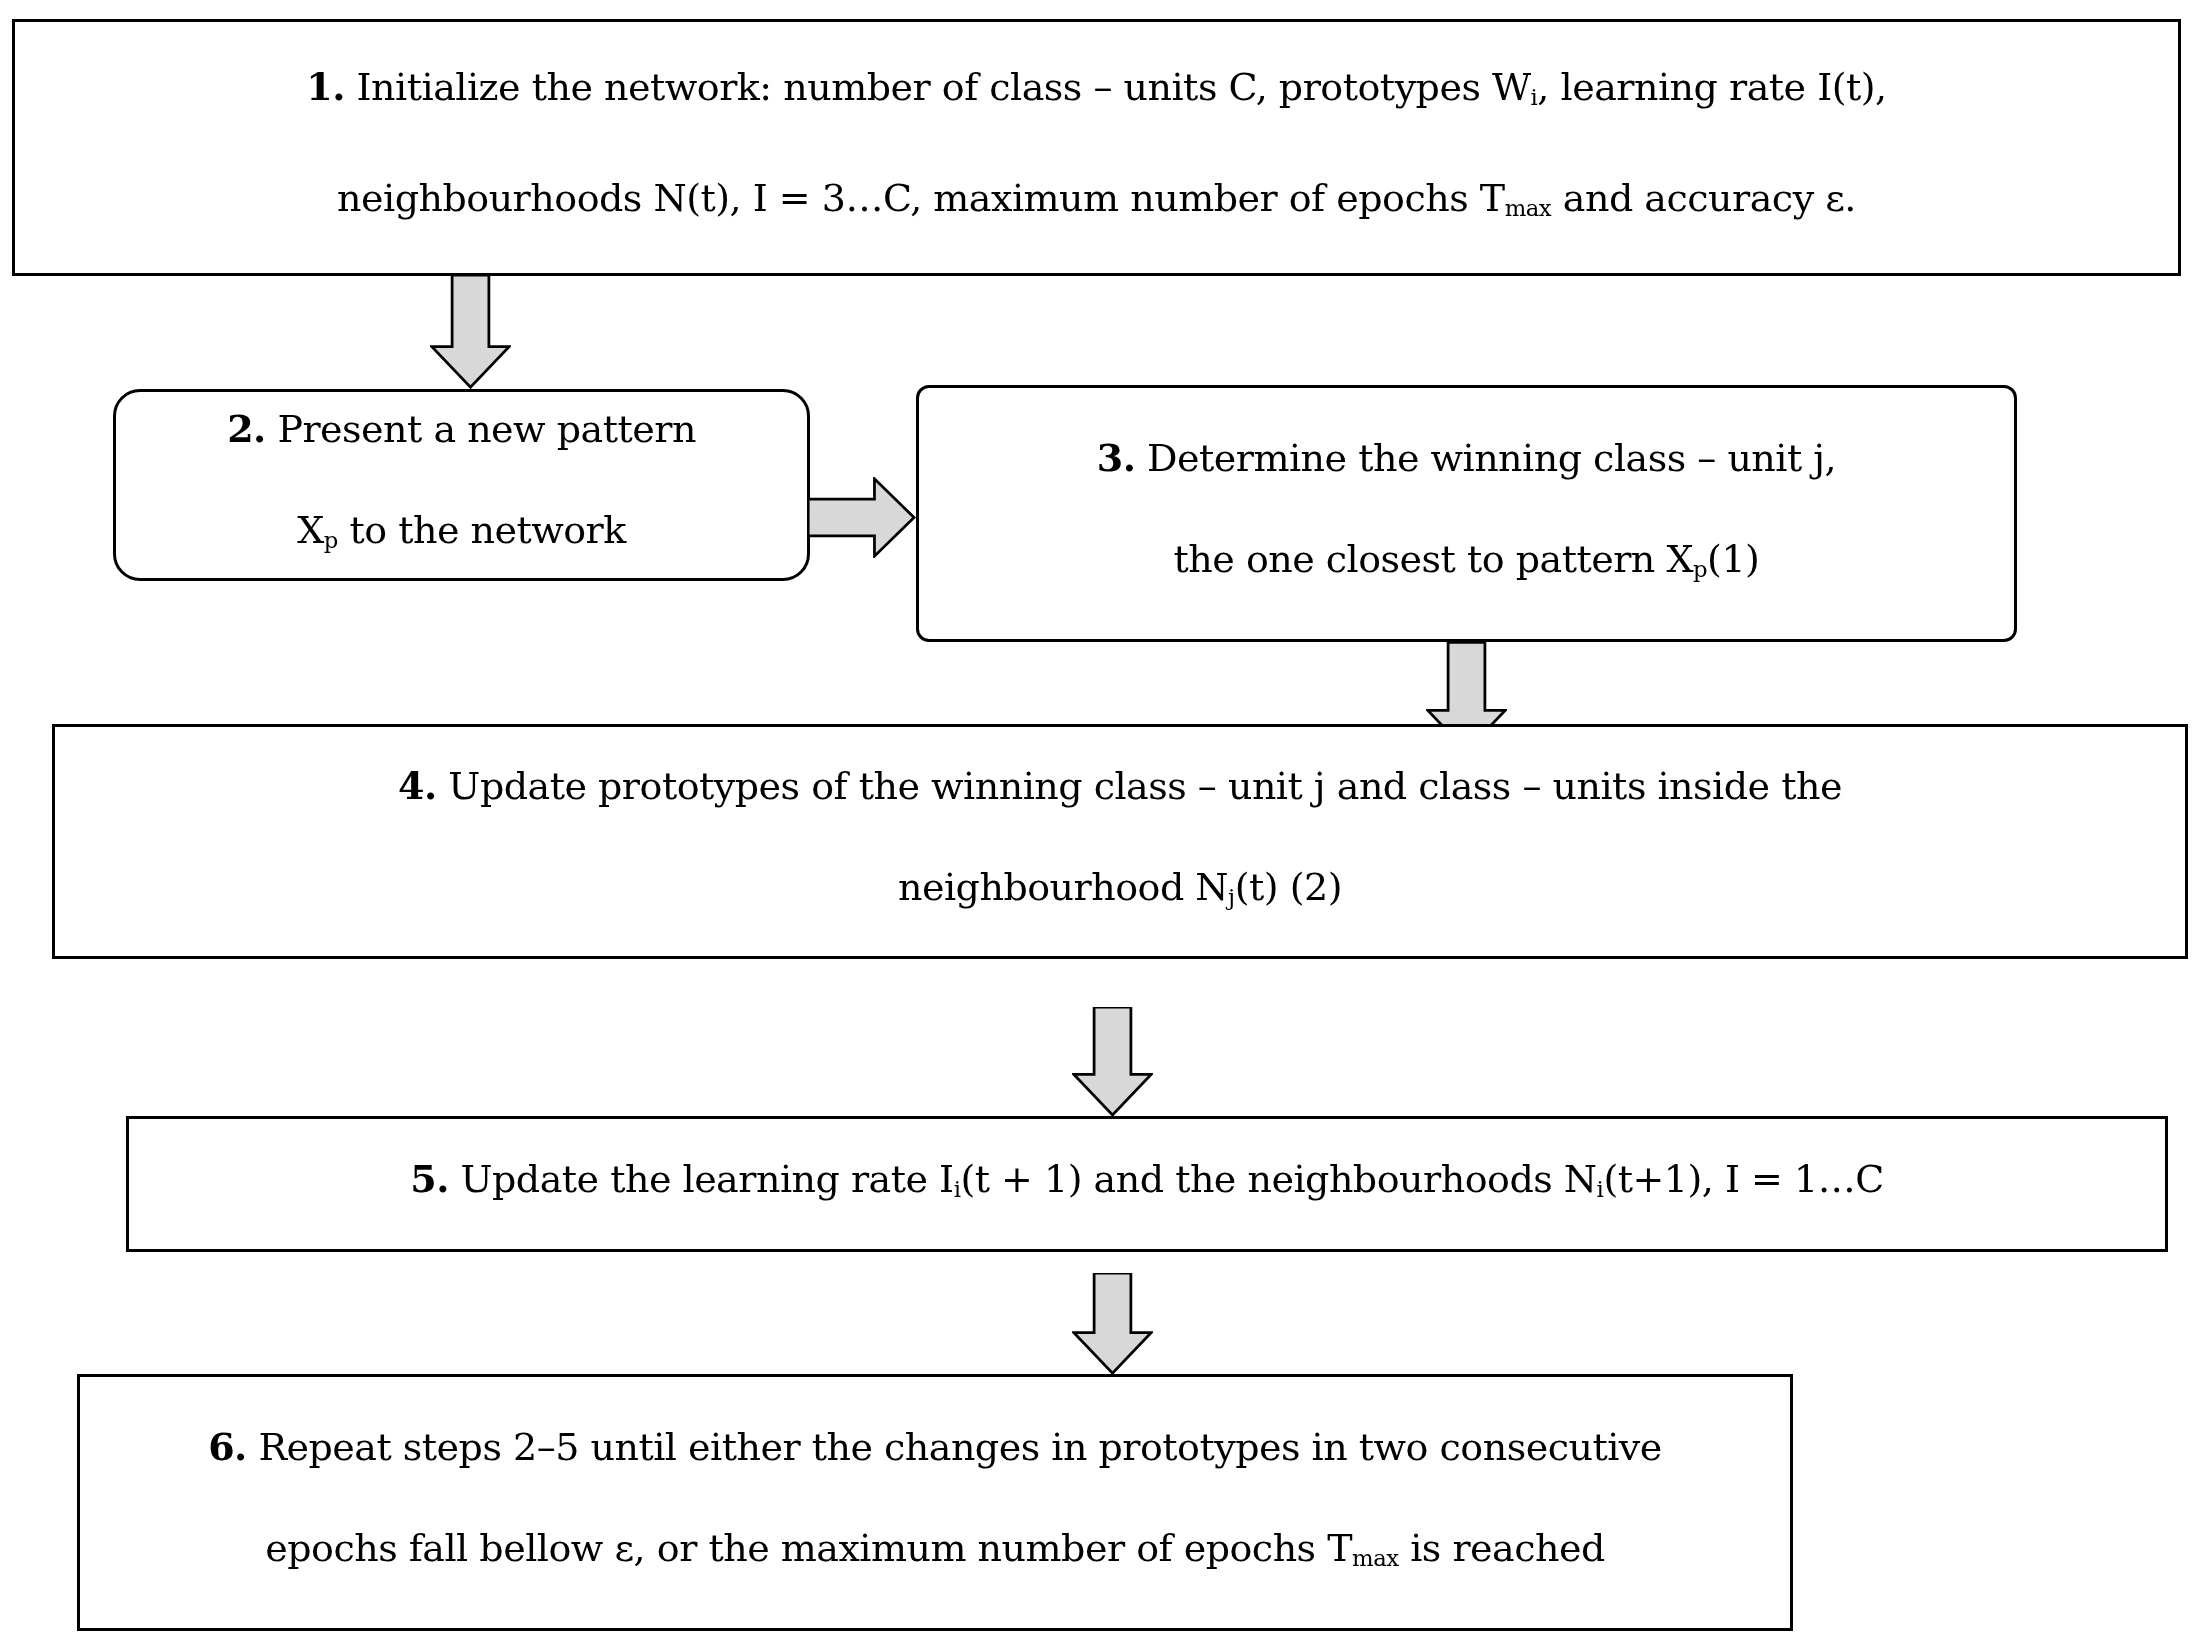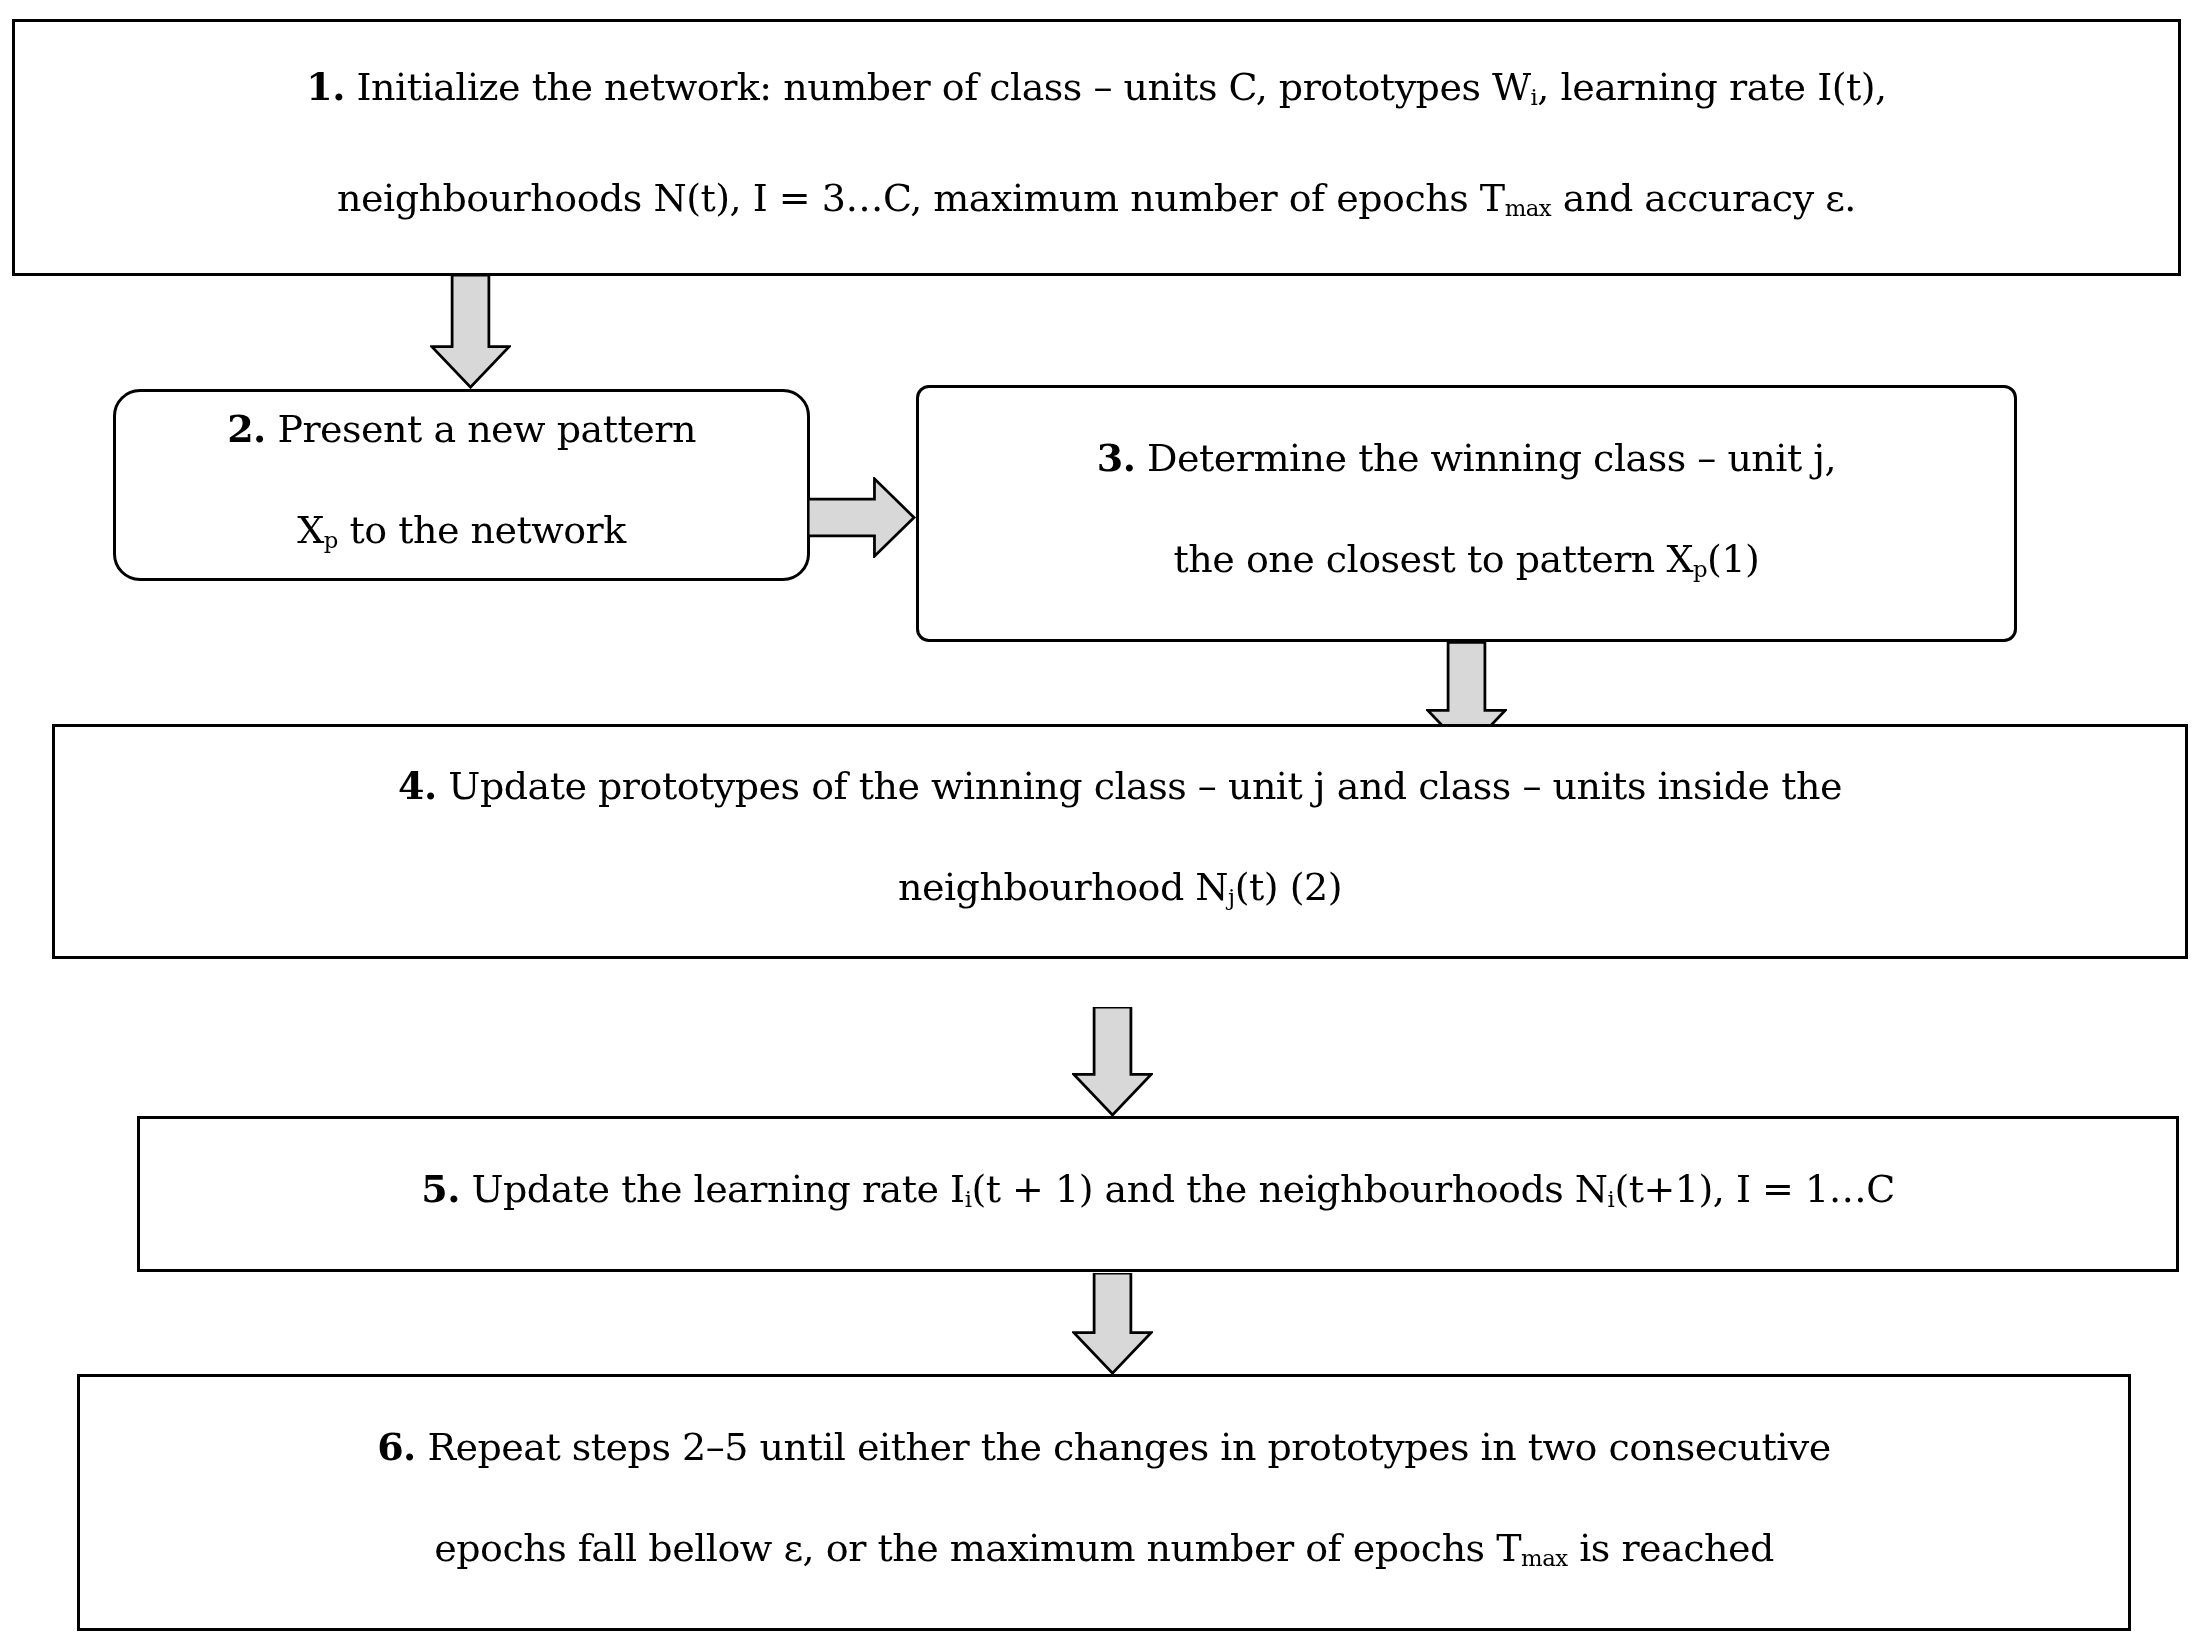--- a/index.html
+++ b/index.html
@@ -28,22 +28,22 @@
     gap: 46px;
     font-size: 38px;
     letter-spacing: -0.5px;
     line-height: 55px;
     text-align: center;
   }
   #box1 { left: 12px;  top: 19.4px;   width: 2169px; height: 257px; }
   #box2 { left: 113px; top: 389px;  width: 697px;  height: 192px; border-radius: 27px; }
   #box3 { left: 916px; top: 385px;  width: 1101px; height: 257px; border-radius: 13px; }
   #box4 { left: 52px;  top: 724px;  width: 2136px; height: 235px; }
-  #box5 { left: 126px; top: 1116px; width: 2042px; height: 156px; margin-left: 11px; }
-  #box6 { left: 77px;  top: 1374px; width: 2054px; height: 257px; }
+  #box5 { left: 126px; top: 1116px; width: 2042px; height: 136px; }
+  #box6 { left: 77px;  top: 1374px; width: 1716px; height: 257px; }
   .line { white-space: nowrap; }
   .line .sub {
     font-size: 0.6em;
     vertical-align: -0.22em;
   }
   .line .bold { font-weight: bold; }
   .arrow { position: absolute; }
   .arrow polygon {
     fill: var(--arrow-fill, #d8d8d8);
     stroke: var(--arrow-stroke, #000000);

